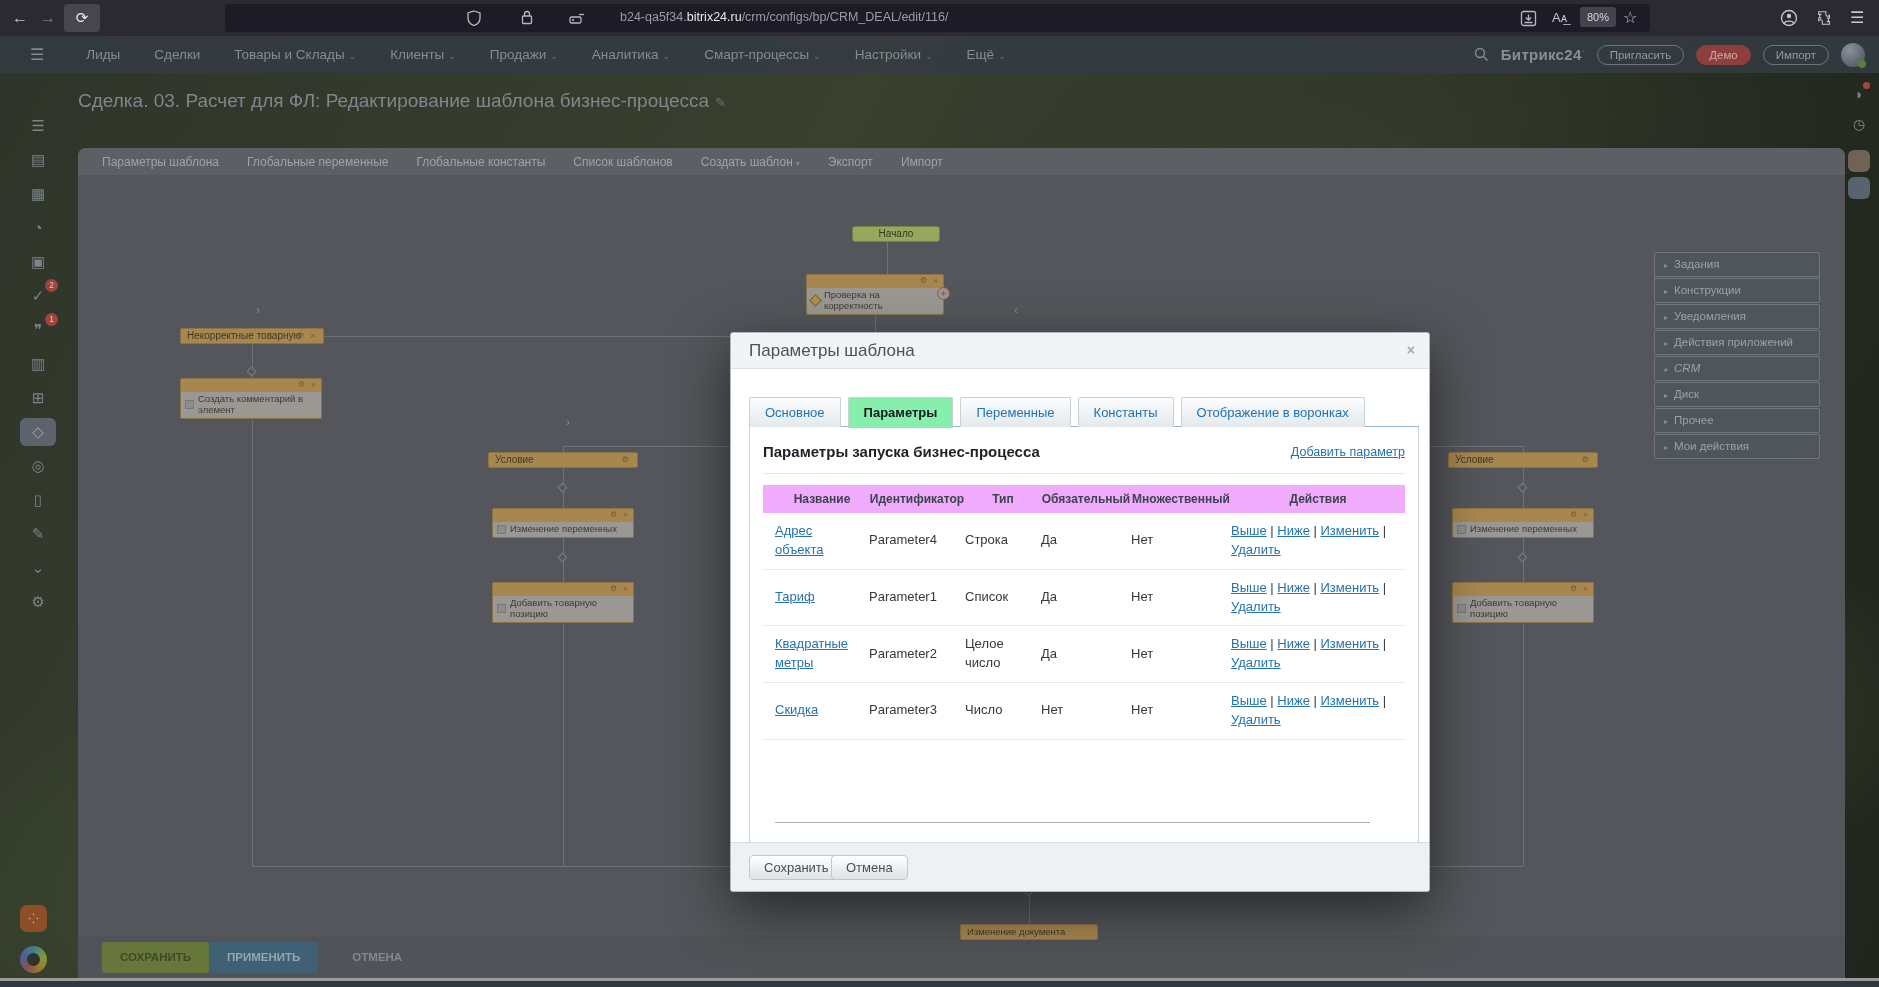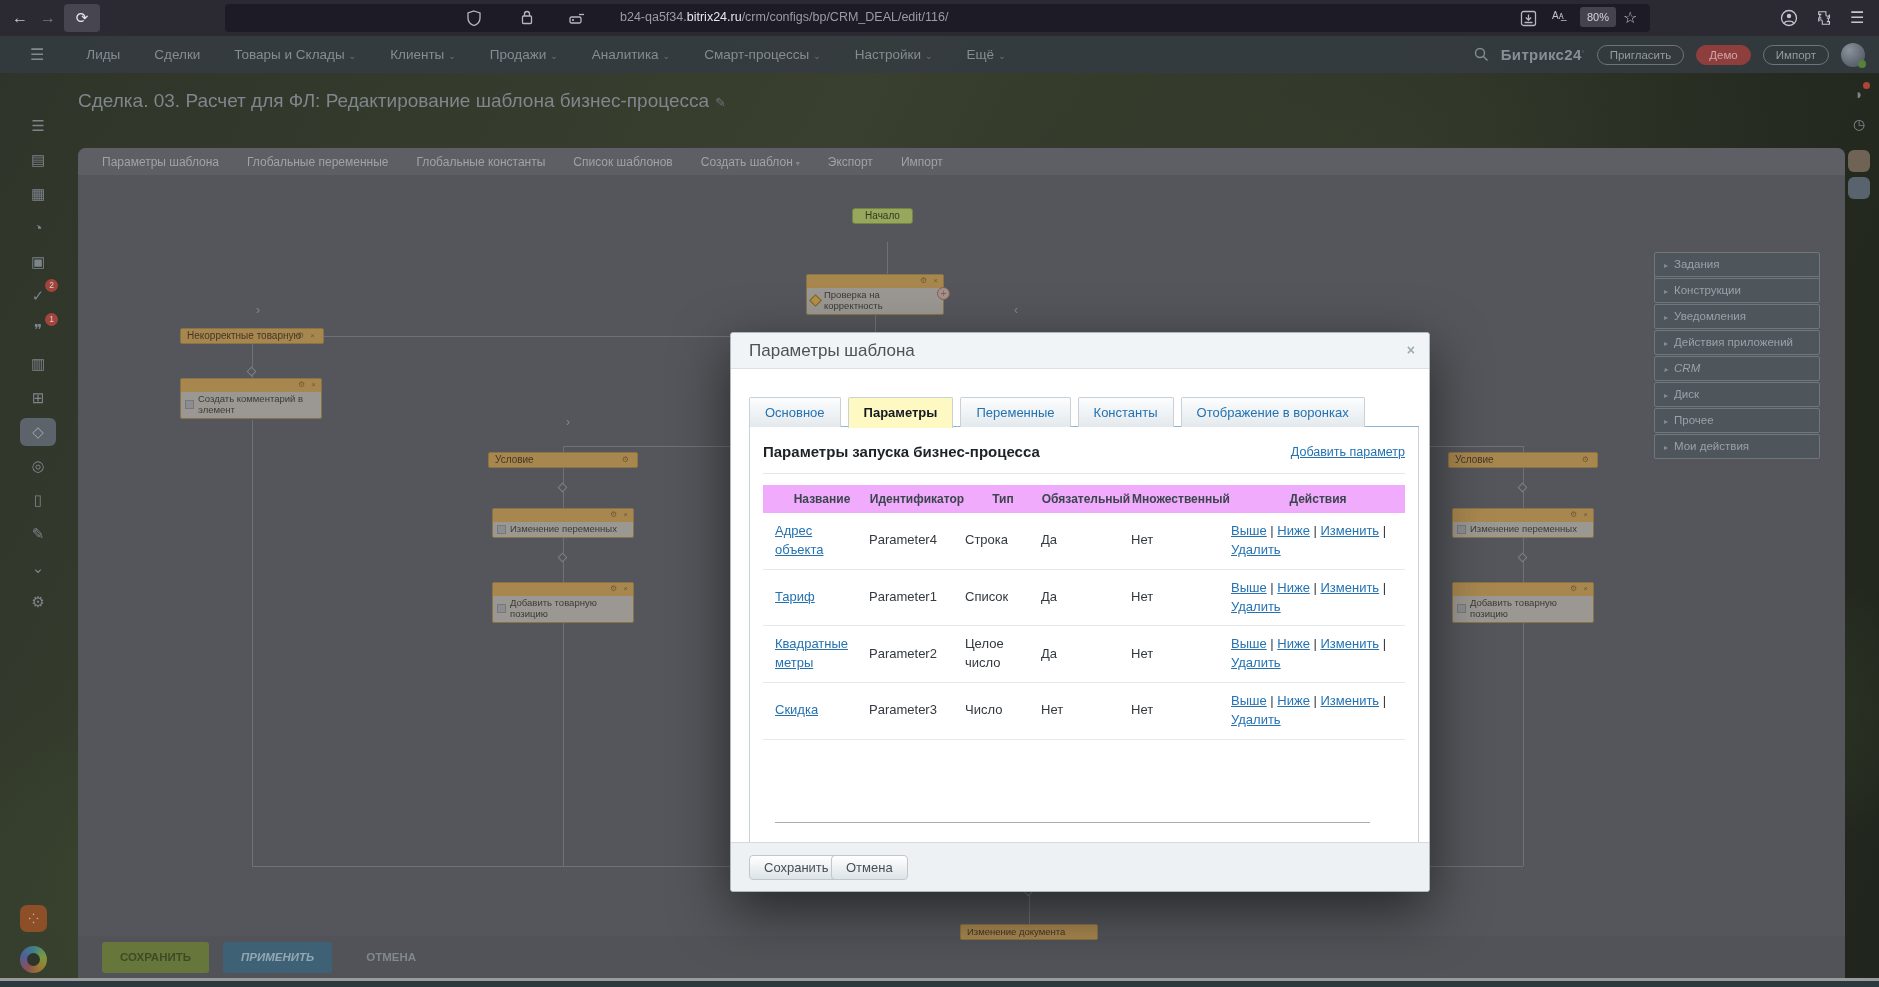--- a/index.html
+++ b/index.html
@@ -62,21 +62,21 @@
 
   
   #editor { position:absolute; left:78px; top:148px; width:1767px; height:830px; background:#54565b; border-radius:8px 8px 0 0; }
   #editor-toolbar { position:absolute; left:0; top:0; width:100%; height:27px; background:#5d5f65; border-radius:8px 8px 0 0; display:flex; align-items:center; }
   .etab { color:#9fa2a7; font-size:12px; margin-left:28px; white-space:nowrap; }
   .etab:first-child { margin-left:24px; }
   .etab .caret { font-size:8px; margin-left:3px; color:#85888d; }
   #editor-footer { position:absolute; left:0; bottom:0; width:100%; height:42px; background:#515358; display:flex; align-items:center; }
   .ebtn { height:31px; border-radius:3px; font-size:11.5px; font-weight:bold; line-height:31px; padding:0 18px; }
   #btn-save-page { margin-left:24px; background:#67763b; color:#3f4a27; }
-  #btn-apply-page { margin-left:14px; background:#3f6175; color:#93a7b3;font-style:italic; }
+  #btn-apply-page { background:#3f6175; color:#93a7b3; }
   #btn-cancel-page { margin-left:16px; color:#82888e; }
   #bottom-line { position:absolute; left:0; top:978px; width:1879px; height:3px; background:#9b9b9b; }
   #bottom-band { position:absolute; left:0; top:981px; width:1879px; height:6px; background:#2c3a40; }
 
   
   .fline { position:absolute; background:#6e7175; }
   .fdiamond { position:absolute; width:7px; height:7px; border:1px solid #7c7f84; background:#54565b; transform:rotate(45deg); }
   .ftoggle { position:absolute; color:#84878c; font-size:12px; line-height:1; }
   .fnode { position:absolute; border:1px solid #8a7445; background:#9b9893; font-size:9.5px; color:#3b3a35; border-radius:2px; }
   .fnode .fhead { background:#a8874f; height:13px; position:relative; }
@@ -93,21 +93,21 @@
   .acc-item { position:absolute; left:1654px; width:166px; height:25px; background:#4e565c; border:1px solid #6f777d; border-radius:2px; color:#9aa1a8; font-size:11.5px; line-height:23px; padding-left:9px; }
   .acc-item .arr { font-size:8px; color:#858c93; margin-right:6px; }
 
   
   #modal { position:absolute; left:730px; top:332px; width:700px; height:560px; background:#fff; border:1px solid #adb7bf; border-radius:3px; box-shadow:0 18px 55px rgba(0,0,0,.55); z-index:10; }
   #modal-header { position:absolute; left:0; top:0; width:100%; height:36px; background:#f0f4f6; border-bottom:1px solid #dbe2e7; border-radius:3px 3px 0 0; }
   #modal-title { position:absolute; left:18px; top:8px; font-size:17px; color:#4b5258; }
   #modal-close { position:absolute; right:14px; top:9px; font-size:14px; color:#9fabb3; font-weight:bold; }
   #tabs-row { position:absolute; left:18px; right:10px; top:64px; height:30px; border-bottom:1px solid #8fb5cf; display:flex; gap:7px; }
   .mtab { height:30px; line-height:30px; padding:0 15px; font-size:13px; color:#2472b2; background:linear-gradient(#fcfdfe,#e3e9ed); border:1px solid #c8d1d7; border-bottom:none; border-radius:2px 2px 0 0; white-space:nowrap; }
-  .mtab.active { background:#fef9c3; color:#14191e; font-weight:bold; height:31px; position:relative; z-index:2; }
+  .mtab.active { background:#86efac; color:#14191e; font-weight:bold; height:31px; position:relative; z-index:2; }
   #tab-panel { position:absolute; left:18px; right:10px; top:94px; height:417px; background:#fff; border:1px solid #c8d1d7; border-top:none; }
   #panel-head { position:absolute; left:13px; right:13px; top:16px; }
   #section-title { font-size:15px; font-weight:bold; color:#1d2227; }
   #add-param-link { position:absolute; right:0; top:2px; font-size:12.5px; color:#2472b2; text-decoration:underline; }
   #panel-hr { position:absolute; left:13px; right:13px; top:46px; border-bottom:1px solid #e2e7ea; }
   #param-table { position:absolute; left:13px; right:13px; top:58px; border-collapse:collapse; width:calc(100% - 26px); table-layout:fixed; }
   #param-table th { background:#f0abfc; color:#3c454e; font-size:12px; font-weight:bold; height:28px; text-align:center; }
   #param-table td { font-size:13px; color:#33393f; border-bottom:1px solid #e5e9ec; padding:9px 10px 9px 0; vertical-align:middle; line-height:1.45; }
   #param-table td:first-child, #param-table th:first-child { padding-left:12px; }
   #param-table a, .plink { color:#2472b2; }
@@ -222,21 +222,21 @@
     <div class="fdiamond" style="left:559px;top:554px;"></div>
     <div class="fdiamond" style="left:1519px;top:484px;"></div>
     <div class="fdiamond" style="left:1519px;top:554px;"></div>
     <div class="fdiamond" style="left:1025px;top:888px;"></div>
 
     <div class="ftoggle" style="left:256px;top:304px;">›</div>
     <div class="ftoggle" style="left:1014px;top:304px;">‹</div>
     <div class="ftoggle" style="left:566px;top:416px;">›</div>
     <div class="ftoggle" style="left:1246px;top:416px;">‹</div>
 
-    <div id="node-start" style="left:852px;top:208px;width:61px;height:16px;">Начало</div>
+    <div id="node-start" style="left:852px;top:226px;width:88px;height:16px;">Начало</div>
 
     <div class="fnode" style="left:806px;top:274px;width:138px;">
       <div class="fhead">
           <span class="hicons">⚙ ×</span>
         </div>
       <div class="fbody">
           <span class="qdiamond"></span>
           <span>Проверка на корректность</span>
         </div>
       <div class="nplus">+</div>
@@ -329,21 +329,21 @@
     <svg class="ic urlicon" style="left:344px;top:9px;" width="16" height="11" viewBox="0 0 16 11">
         <rect x="1" y="4" width="11" height="6" rx="1.5" fill="none" stroke="#b9b6c1" stroke-width="1.3"></rect>
         <circle cx="4" cy="7" r="1.1" fill="#b9b6c1"></circle>
         <line x1="10" y1="1.5" x2="15" y2="1.5" stroke="#b9b6c1" stroke-width="1.3"></line>
       </svg>
     <span id="url-text"><span>b24-qa5f34.</span><b>bitrix24.ru</b><span>/crm/configs/bp/CRM_DEAL/edit/116/</span></span>
     <svg class="ic urlicon" style="left:1295px;" width="17" height="17" viewBox="0 0 17 17">
         <rect x="1.5" y="1.5" width="14" height="14" rx="2" fill="none" stroke="#b9b6c1" stroke-width="1.3"></rect>
         <path d="M8.5 4.5 V10 M5.8 7.5 L8.5 10.2 L11.2 7.5 M4.5 12.5 h8" stroke="#b9b6c1" stroke-width="1.3" fill="none"></path>
       </svg>
-    <span class="bicon" style="left:1327px;top:7px;font-size:10px;">Aᴀ̲</span>
+    <span class="bicon" style="left:1327px;top:7px;font-size:13px;">Aᴀ̲</span>
     <span id="zoom-badge">80%</span>
     <span class="bicon" style="left:1398px;top:6px;">☆</span>
   </div>
   <svg class="ic" style="position:absolute;left:1780px;top:9px;" width="18" height="18" viewBox="0 0 18 18">
       <circle cx="9" cy="9" r="7.5" fill="none" stroke="#c6c4cf" stroke-width="1.3"></circle>
       <circle cx="9" cy="7" r="2.2" fill="#c6c4cf"></circle>
       <path d="M4.5 14 C5.5 11.5 12.5 11.5 13.5 14" fill="none" stroke="#c6c4cf" stroke-width="1.3"></path>
     </svg>
   <svg class="ic" style="position:absolute;left:1815px;top:9px;" width="18" height="18" viewBox="0 0 18 18">
       <path d="M7 3 h4 v3 a2 2 0 1 0 4 0 v0 h0 v4 h-3 a2 2 0 1 1 0 4 h3 v3 h-8 v-3 a2 2 0 1 0 -4 0 v0 h0 v-4 h3 a2 2 0 1 1 0 -4 h-3 v-3 z" fill="none" stroke="#c6c4cf" stroke-width="1.2" transform="translate(1,0) scale(0.9)"></path>

